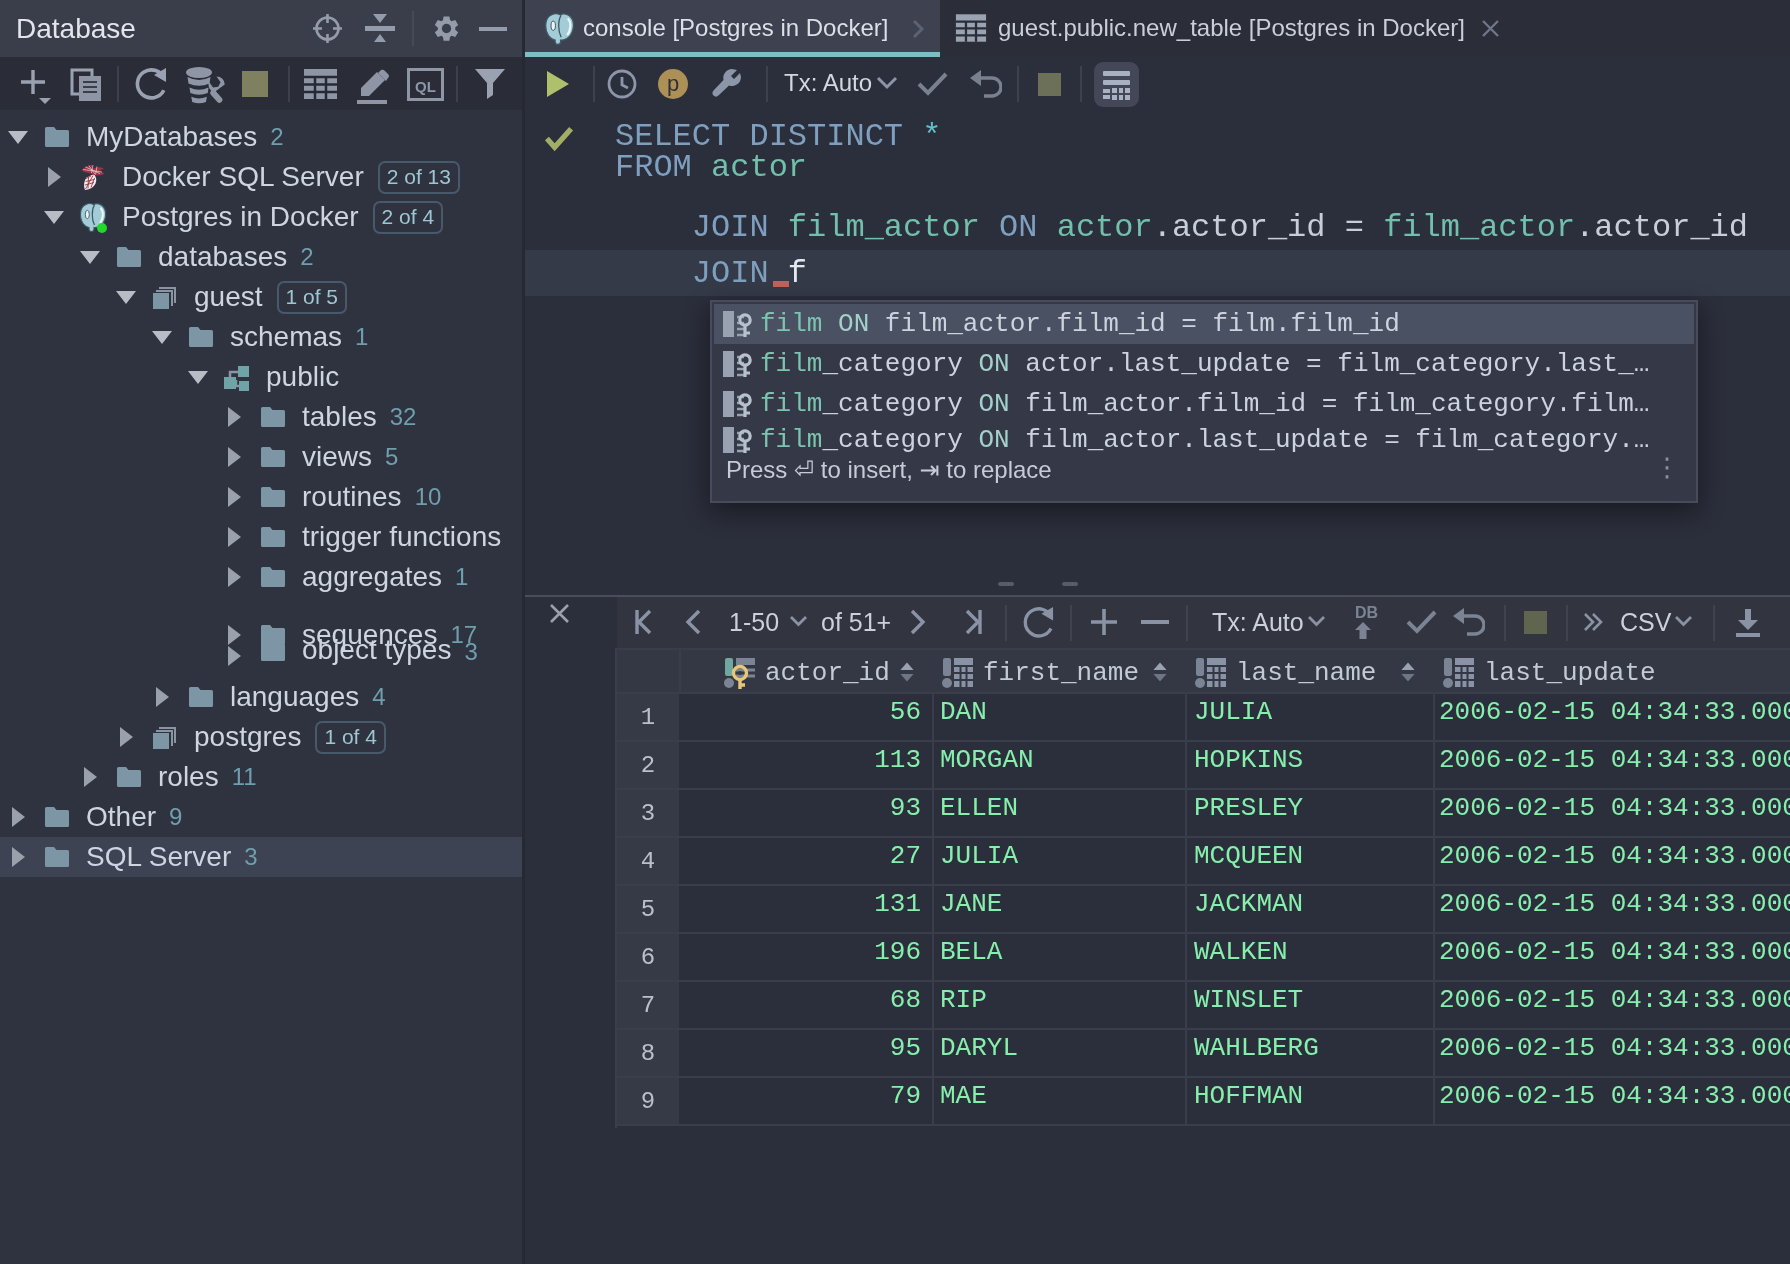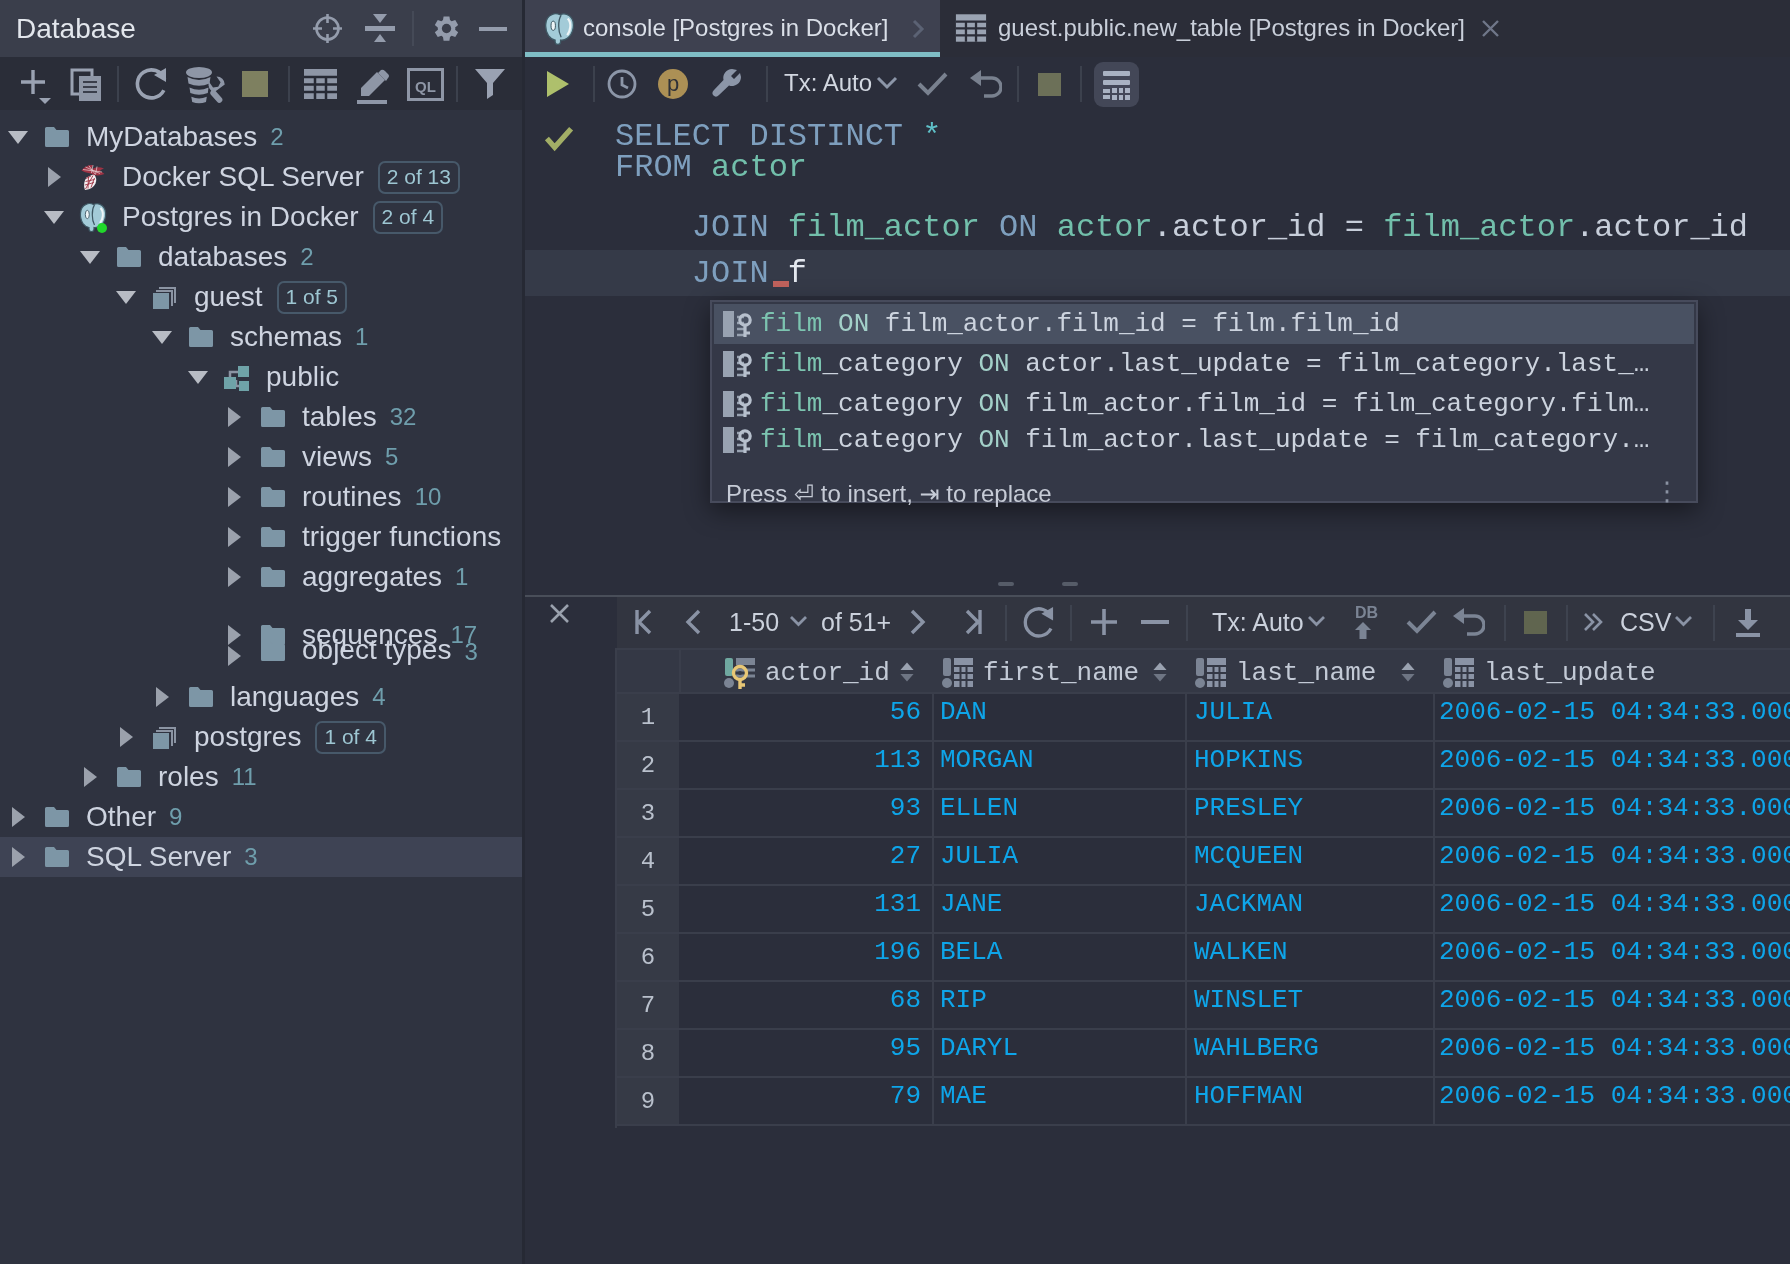--- a/index.html
+++ b/index.html
@@ -36,31 +36,31 @@
 .star { color:#5fc0c8; }
 .pm { color:#7cc4b0; }
 .pon { color:#a3d0c9; }
 .pw { color:#ccd3de; }
 #caretline { left:525px; top:250px; width:1265px; height:46px; background:#353a48; }
 
 #popup { left:710px; top:300px; width:988px; height:203px; background:#343847; border:2px solid #474b5c; box-shadow:0 8px 24px rgba(0,0,0,.45); }
 .pitem { position:absolute; left:2px; width:980px; height:40px; display:flex; align-items:center; font-family:"Liberation Mono", monospace; font-size:26px; white-space:pre; color:#c3cad7; }
 .pitem.sel { background:#495162; }
 .pico { width:32px; height:32px; margin-left:8px; margin-right:6px; flex:none; }
-#pfooter { position:absolute; left:2px; top:172px; width:980px; height:39px; display:flex; align-items:center; font-size:24px; color:#c6cbd6; }
+#pfooter { position:absolute; left:2px; top:148px; width:980px; height:39px; display:flex; align-items:center; font-size:24px; color:#c6cbd6; }
 
 #res-line { left:525px; top:595px; width:1265px; height:2px; background:#494e59; }
 #res-toolbar { left:617px; top:597px; width:1173px; height:51px; background:#323540; }
 .rtxt { font-size:25px; color:#cbd1dc; }
 #thead { left:617px; top:648px; width:1173px; height:46px; background:#343845; border-top:2px solid #3a3e4b; border-bottom:2px solid #3a3e4b; }
 .th { position:absolute; top:0; height:46px; display:flex; align-items:center; font-family:"Liberation Mono", monospace; font-size:26px; color:#c3cad6; }
 #tbody { left:617px; top:694px; width:1173px; height:434px; }
 .drow { position:absolute; left:0; width:1173px; height:48px; border-bottom:2px solid #3a3e4b; }
 .numcol { position:absolute; left:0; top:0; width:62px; height:46px; background:#363a46; display:flex; align-items:center; justify-content:center; font-family:"Liberation Mono", monospace; font-size:24px; color:#b9c0cc; }
-.cell { position:absolute; top:0; height:36px; display:flex; align-items:center; font-family:"Liberation Mono", monospace; font-size:26px; color:#0ea5e9; white-space:pre; }
+.cell { position:absolute; top:0; height:36px; display:flex; align-items:center; font-family:"Liberation Mono", monospace; font-size:26px; color:#86efac; white-space:pre; }
 .vline { position:absolute; top:0; width:2px; background:#3a3e4b; }
 </style>
 </head>
 <body>
 
 <div class="abs" id="lp-header"></div>
 <svg class="abs" style="left:313px; top:14px;" width="29" height="29" viewBox="0 0 29 29">
     <circle cx="14.5" cy="14.5" r="11" fill="none" stroke="#949cac" stroke-width="2.6"></circle>
     <path stroke="#949cac" stroke-width="2.6" d="M14.5 0 L14.5 9 M14.5 20 L14.5 29 M0 14.5 L9 14.5 M20 14.5 L29 14.5"></path>
   </svg>

